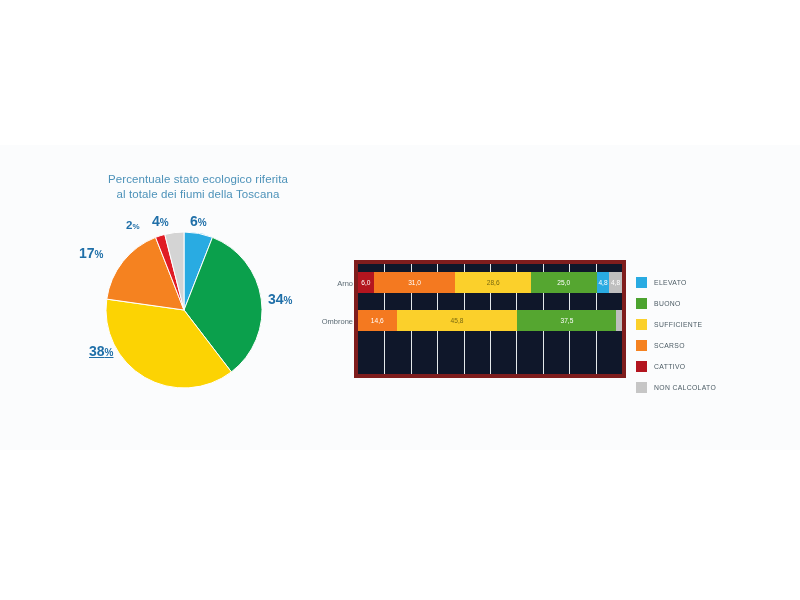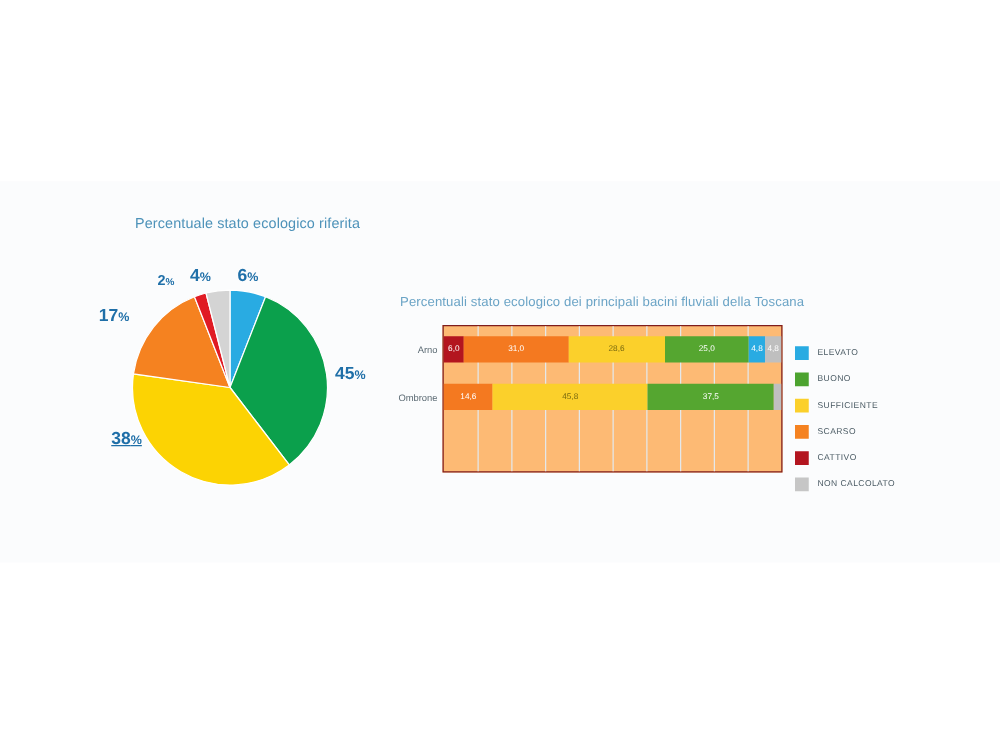--- a/index.html
+++ b/index.html
@@ -87,22 +87,22 @@
     font-size: 10.5px;
     letter-spacing: 0.1px;
     white-space: nowrap;
   }
   #plot {
     position: absolute;
     left: 36px;
     top: 24px;
     width: 272px;
     height: 118px;
-    background: #fdba74;
-    border: 1px solid #7f1d1d;
+    background: #0f172a;
+    border: 4px solid #7f1d1d;
     box-sizing: border-box;
   }
   .gridline {
     position: absolute;
     top: 0;
     bottom: 0;
     width: 1px;
     background: #e4e8ea;
   }
   .cat-label {
@@ -160,57 +160,57 @@
 </style>
 </head>
 <body>
 
 <div id="slide">
   <div id="content-panel"></div>
 
   <div id="pie-block">
     <div class="pie-title">
       <div>Percentuale stato ecologico riferita</div>
+      <div>al totale dei fiumi della Toscana</div>
     </div>
 
     <div id="pie-wrap">
       <svg id="pie-svg" width="160" height="160" viewBox="0 0 160 160">
         <g id="pie-slices">
             <path d="M 80 80 L 80.00 2.00 A 78 78 0 0 1 108.44 7.37 Z" fill="#29abe2" stroke="#ffffff" stroke-width="1"></path>
             <path d="M 80 80 L 108.44 7.37 A 78 78 0 0 1 127.40 141.94 Z" fill="#0ba04c" stroke="#ffffff" stroke-width="1"></path>
             <path d="M 80 80 L 127.40 141.94 A 78 78 0 0 1 2.76 69.12 Z" fill="#fcd303" stroke="#ffffff" stroke-width="1"></path>
             <path d="M 80 80 L 2.76 69.12 A 78 78 0 0 1 51.56 7.37 Z" fill="#f58220" stroke="#ffffff" stroke-width="1"></path>
             <path d="M 80 80 L 51.56 7.37 A 78 78 0 0 1 60.79 4.40 Z" fill="#e01b24" stroke="#ffffff" stroke-width="1"></path>
             <path d="M 80 80 L 60.79 4.40 A 78 78 0 0 1 80.00 2.00 Z" fill="#d4d4d4" stroke="#ffffff" stroke-width="1"></path>
           </g>
       </svg>
     </div>
 
     <div class="pie-label" style="left:190px; top:118px;">
-      <span class="num">45</span><span class="pct">%</span>
+      <span class="num">34</span><span class="pct">%</span>
     </div>
     <div class="pie-label" style="left:11px; top:170px;text-decoration:underline;">
       <span class="num">38</span><span class="pct">%</span>
     </div>
     <div class="pie-label" style="left:1px; top:72px;text-align:center;">
       <span class="num">17</span><span class="pct">%</span>
     </div>
     <div class="pie-label small" style="left:48px; top:43px;">
       <span class="num">2</span><span class="pct">%</span>
     </div>
     <div class="pie-label" style="left:74px; top:40px;">
       <span class="num">4</span><span class="pct">%</span>
     </div>
     <div class="pie-label" style="left:112px; top:40px;">
       <span class="num">6</span><span class="pct">%</span>
     </div>
   </div>
 
   <div id="bar-block">
-    <div class="bar-title">Percentuali  stato ecologico dei principali bacini fluviali della Toscana</div>
     <div id="plot">
 
     <div class="gridline" style="left: 10%;"></div>
         <div class="gridline" style="left: 20%;"></div>
         <div class="gridline" style="left: 30%;"></div>
         <div class="gridline" style="left: 40%;"></div>
         <div class="gridline" style="left: 50%;"></div>
         <div class="gridline" style="left: 60%;"></div>
         <div class="gridline" style="left: 70%;"></div>
         <div class="gridline" style="left: 80%;"></div>

